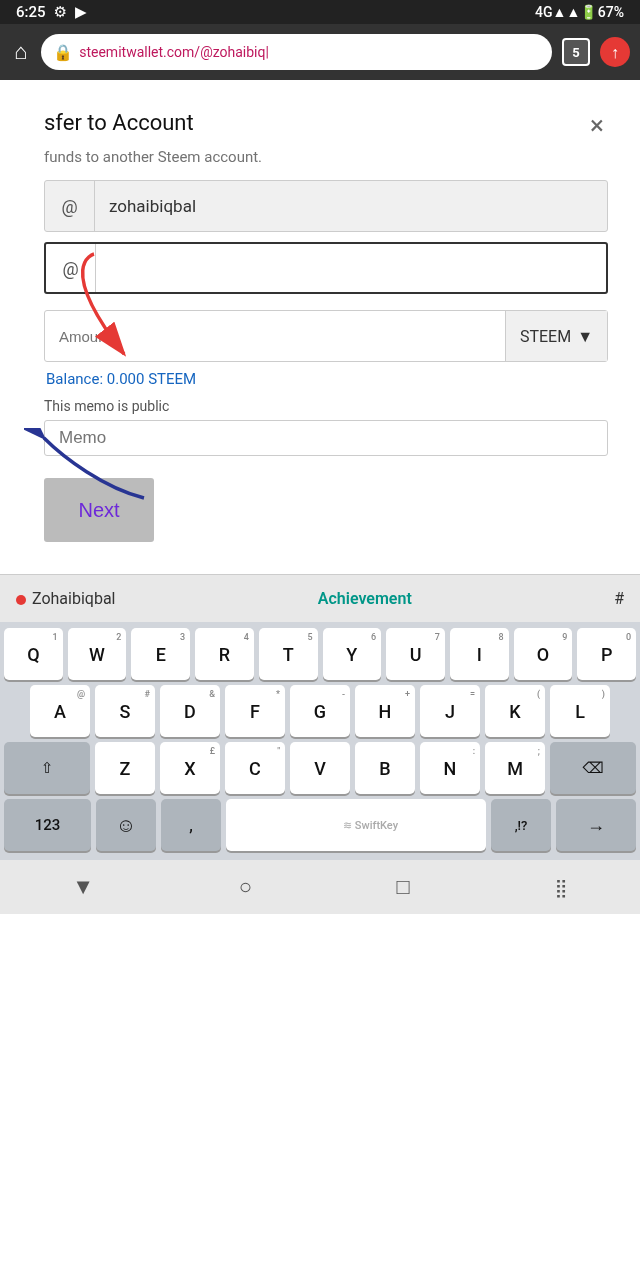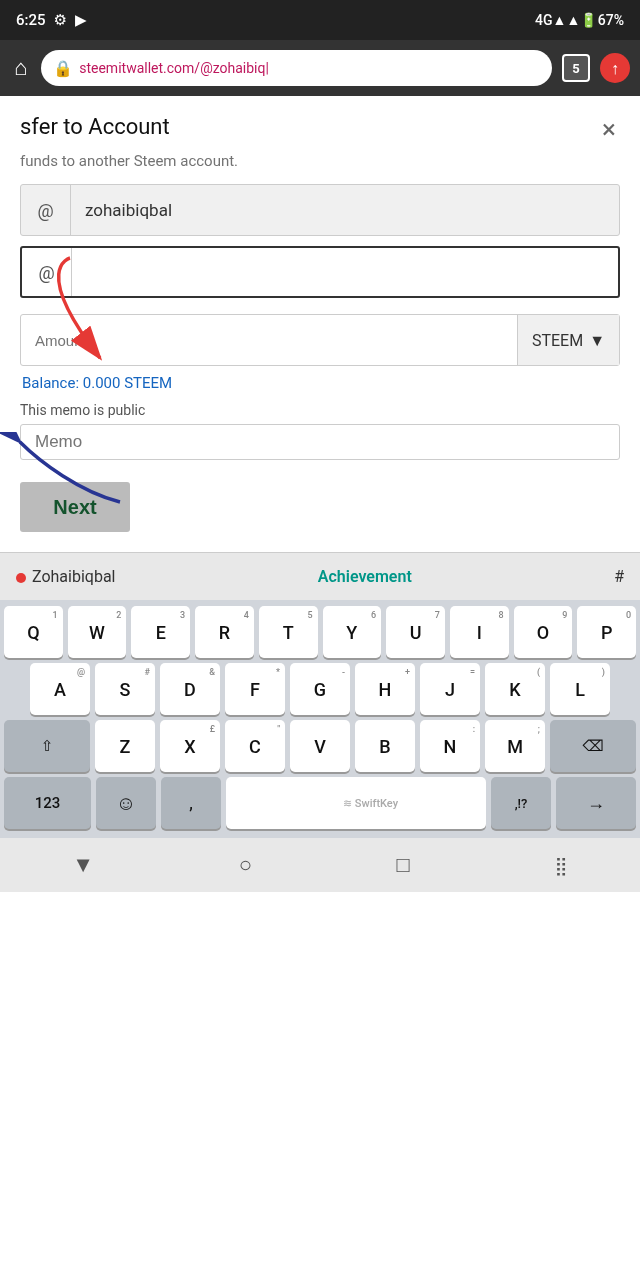--- a/index.html
+++ b/index.html
@@ -9,21 +9,21 @@
       min-height: 1280px;
       background: #fff;
       font-family: 'Roboto', Arial, sans-serif;
       overflow-x: hidden;
     }
 
     
     .status-bar {
       background: #222;
       color: #fff;
-      height: 40px;
+      height: 24px;
       display: flex;
       align-items: center;
       justify-content: space-between;
       padding: 0 16px;
       font-size: 15px;
       font-weight: 500;
     }
     .status-left { display: flex; align-items: center; gap: 8px; }
     .status-right { display: flex; align-items: center; gap: 0; font-size: 14px; }
 
@@ -76,22 +76,23 @@
       display: flex;
       align-items: center;
       justify-content: center;
       color: #fff;
       font-size: 16px;
     }
 
     
     .page-content {
       background: #fff;
-      padding: 0;
+      padding: 12px;
       position: relative;
+      margin-left: 12px;
     }
 
     
     .dialog-header {
       padding: 18px 20px 8px 20px;
       display: flex;
       justify-content: space-between;
       align-items: flex-start;
     }
     .dialog-title {
@@ -231,25 +232,25 @@
       outline: none;
       background: #fff;
     }
 
     
     .next-btn {
       display: inline-flex;
       align-items: center;
       justify-content: center;
       background: #bbb;
-      color: #14532d;
+      color: #6d28d9;
       font-size: 20px;
-      font-weight: 700;
+      font-weight: 400;
       width: 110px;
-      height: 50px;
+      height: 64px;
       border-radius: 3px;
       margin: 22px 0 10px 0;
       cursor: pointer;
       border: none;
     }
 
     
     .keyboard-suggestion {
       background: #e8e8e8;
       height: 48px;

